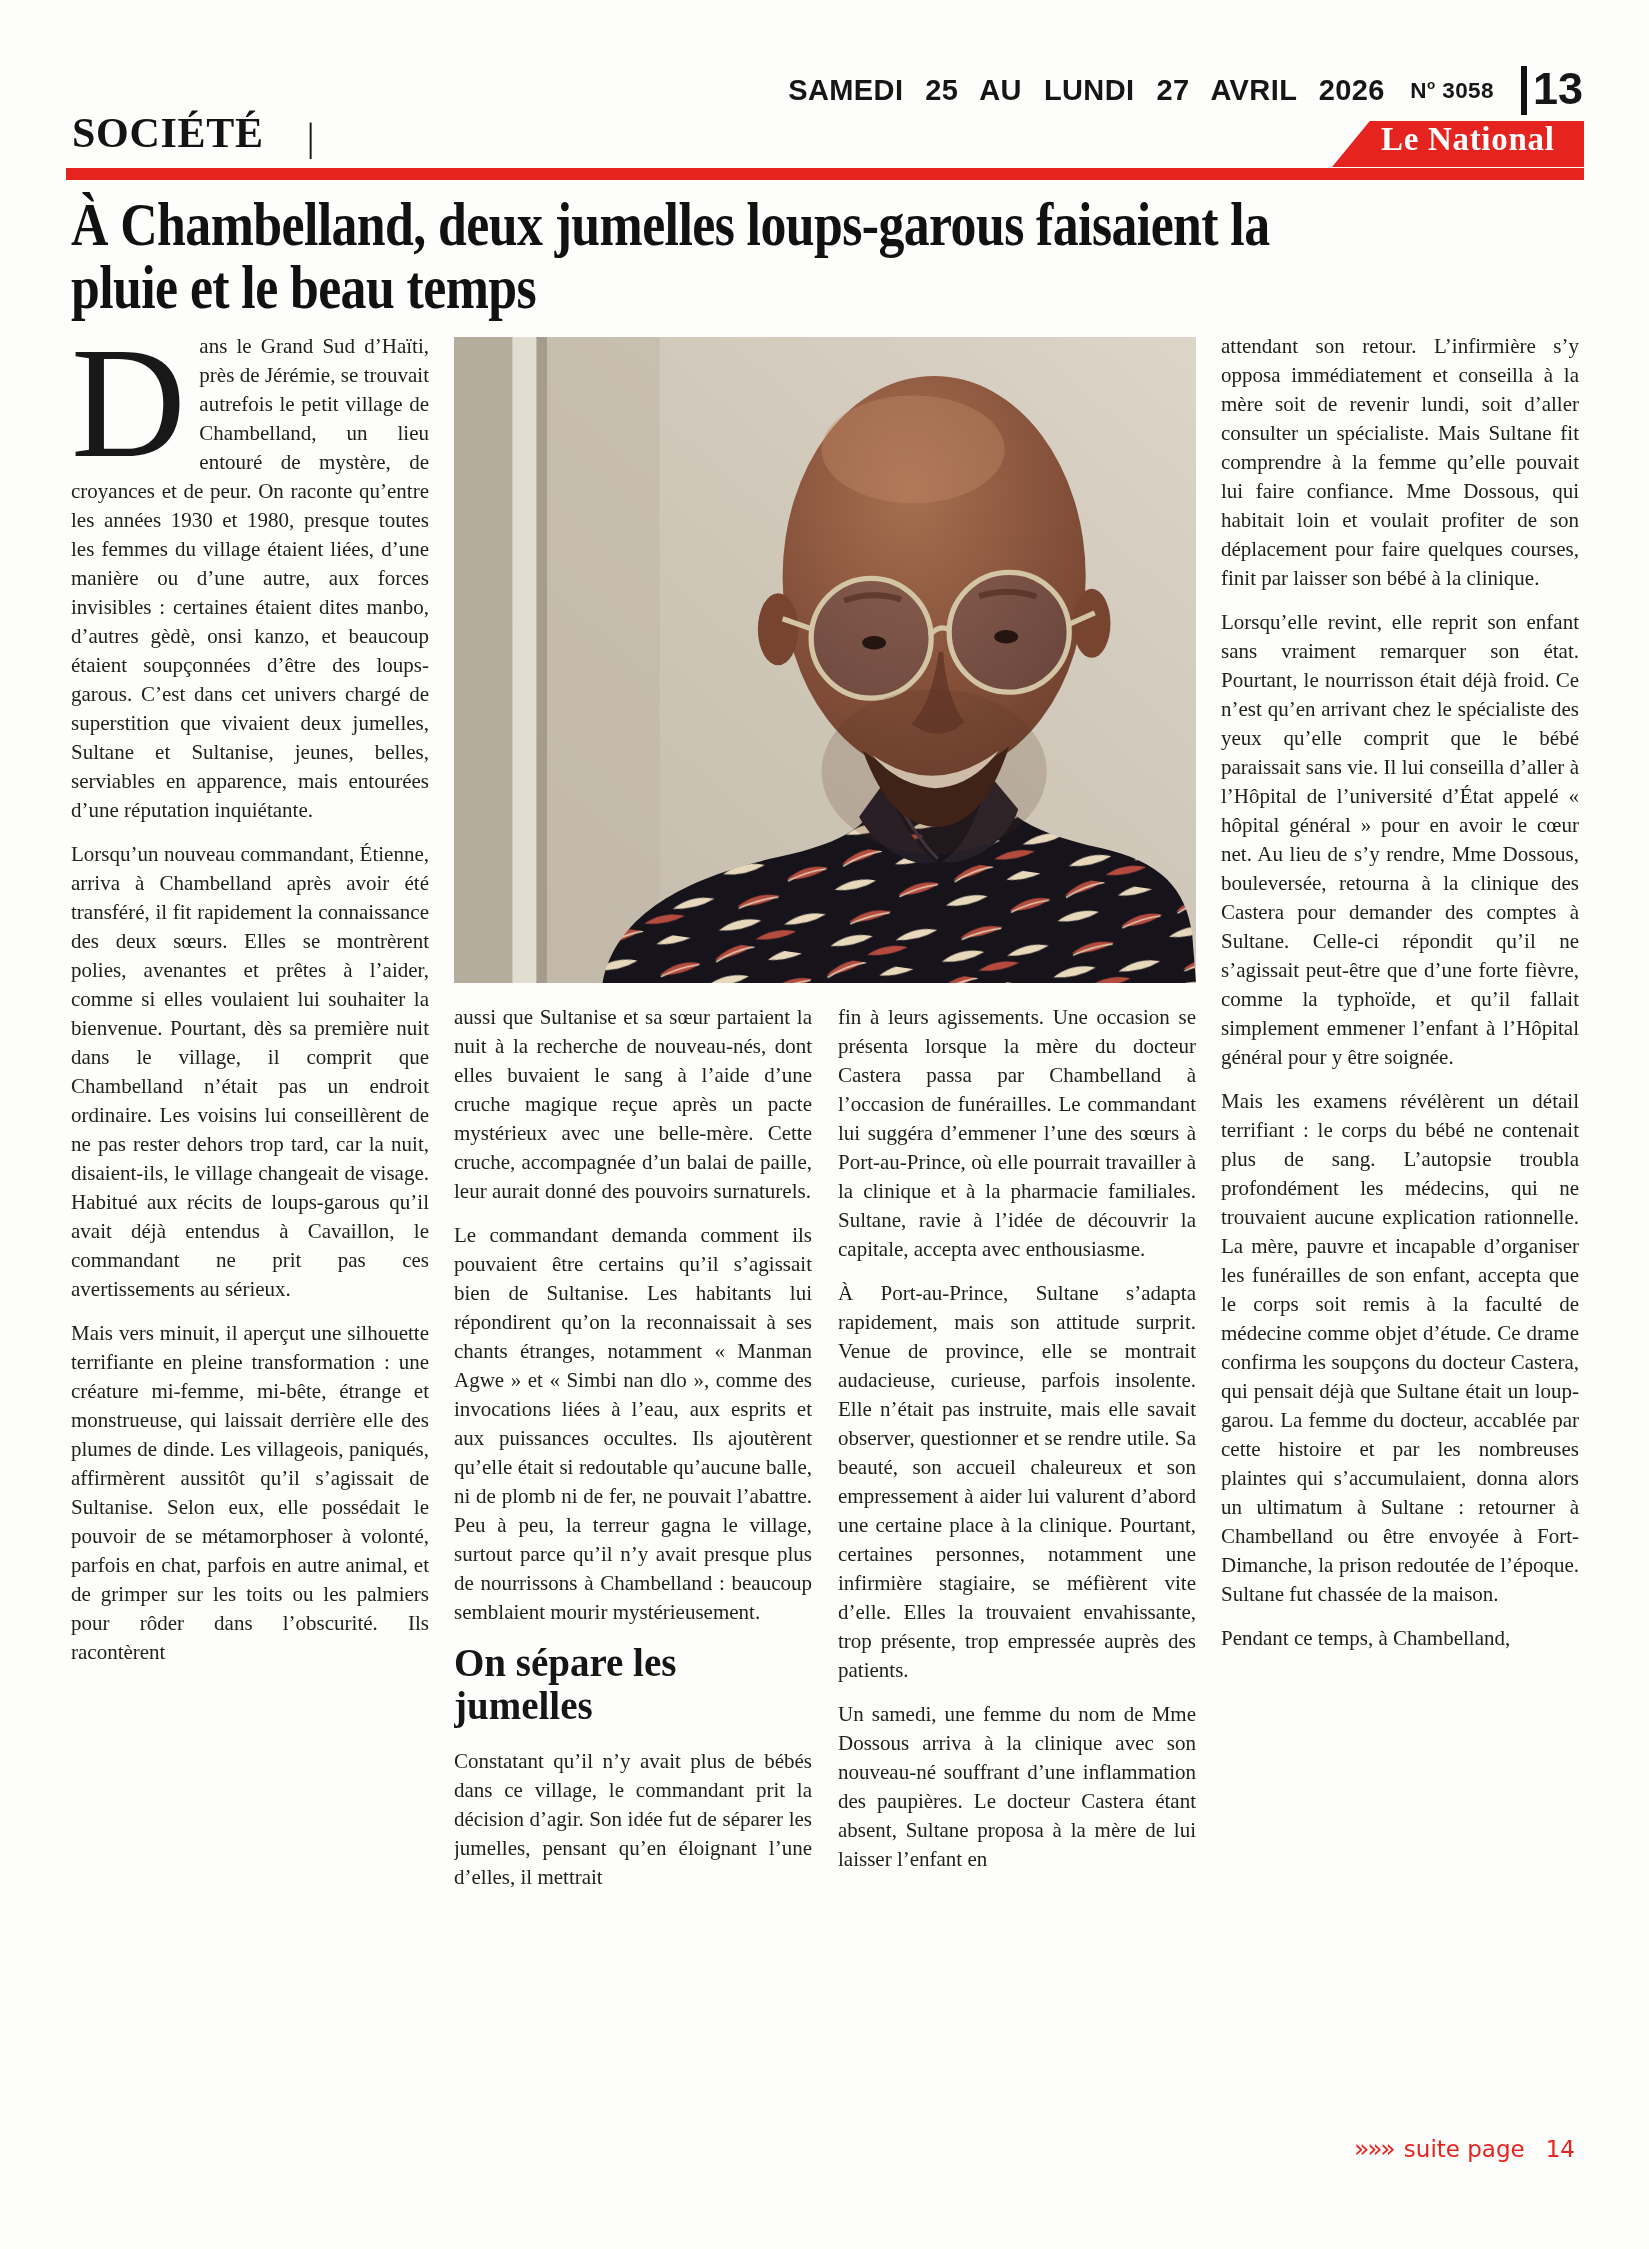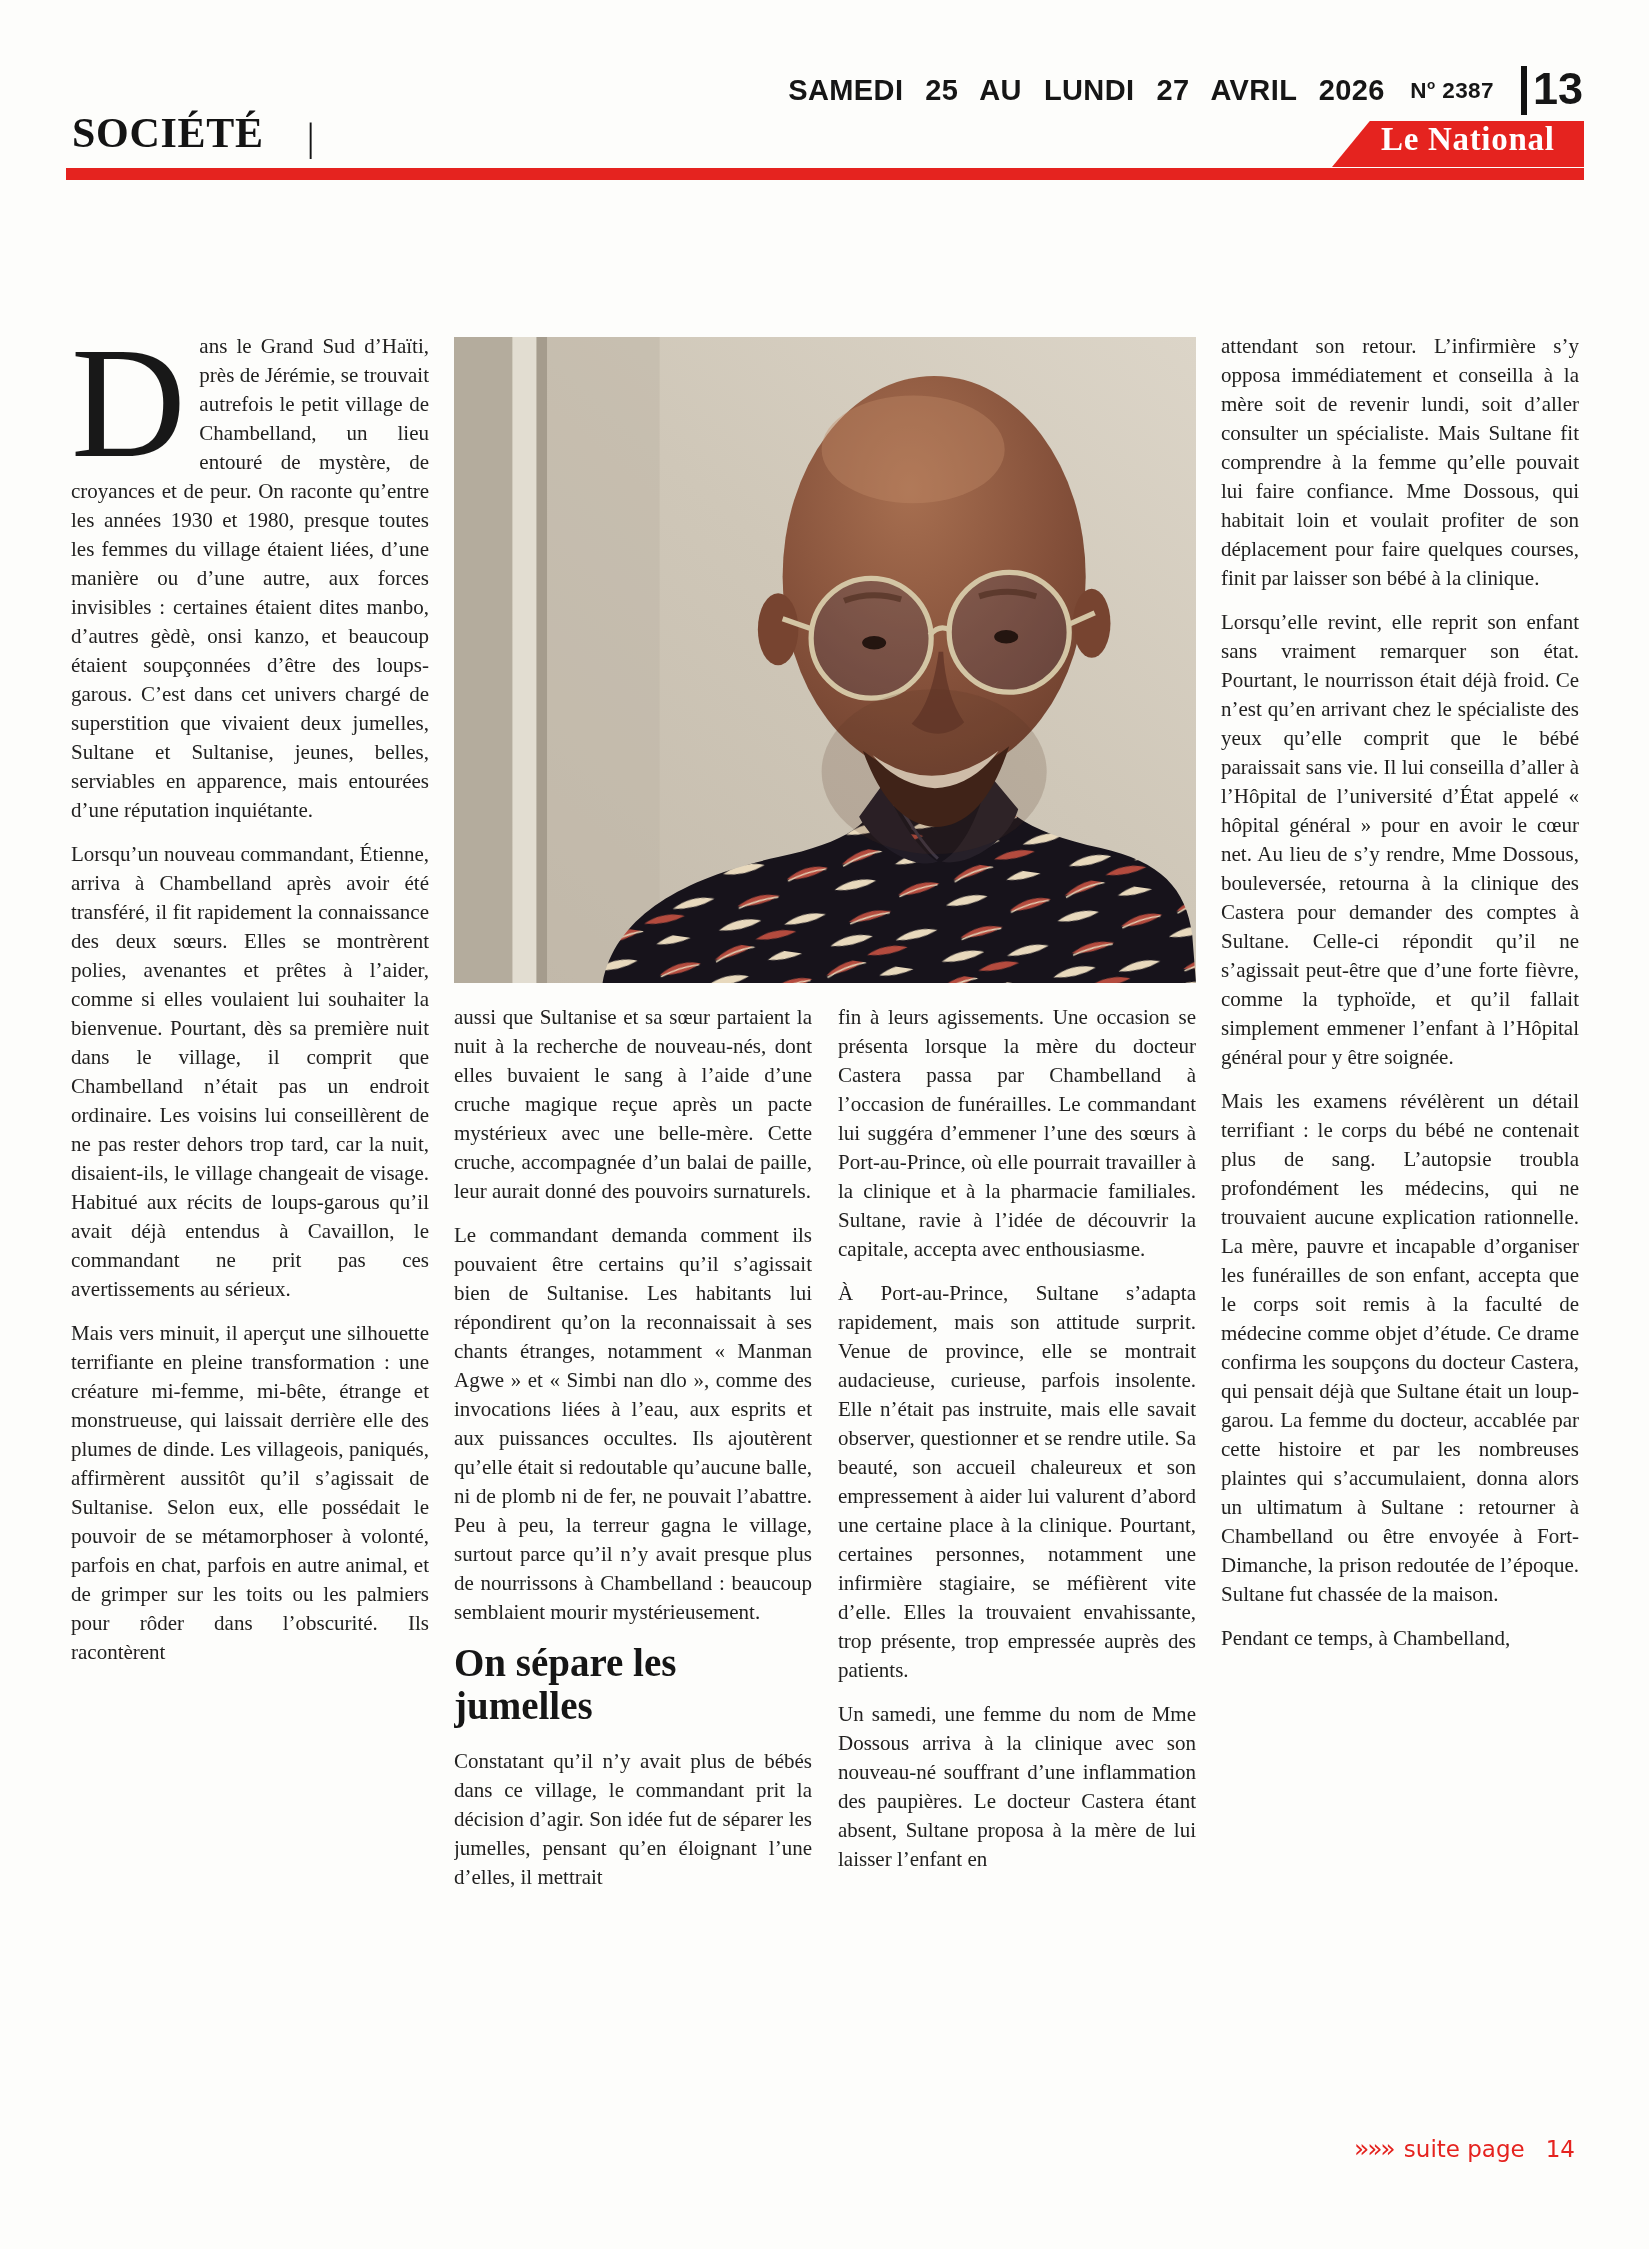--- a/index.html
+++ b/index.html
@@ -93,36 +93,40 @@
   .continuation .arrows{letter-spacing:-2.2px;margin-right:10.5px;font-size:25px;}
   .continuation .cont-page{margin-left:21px;}
 </style>
 </head>
 <body>
 
 <div class="page">
 
   <div class="edition-row">
     <span class="edition-date">SAMEDI 25 AU LUNDI 27 AVRIL 2026</span>
-    <span class="edition-issue"><span>N</span><sup>o</sup>&nbsp;<span>2387</span></span>
+    <span class="edition-issue"><span>N</span><sup>o</sup>&nbsp;<span>3058</span></span>
     <span class="pagenum-group">
       <span class="pagenum-bar"></span>
       <span class="pagenum">13</span>
     </span>
   </div>
 
   <div class="section-row">
     <span>SOCIÉTÉ</span>
     <span class="section-sep">|</span>
   </div>
   <div class="red-rule"></div>
   <div class="brand-badge">
     <span>Le National</span>
   </div>
 
+  <h1 class="headline" style="margin:0;">
+    <span class="hl-line">À Chambelland, deux jumelles loups-garous faisaient la</span>
+    <span class="hl-line">pluie et le beau temps</span>
+  </h1>
 
   <figure class="photo-wrap">
     <svg viewBox="0 0 989 862" preserveAspectRatio="none" role="img" aria-label="Portrait d’un homme chauve souriant, portant des lunettes rondes et une chemise noire à motifs de feuilles rouges et crème">
       <defs>
         <linearGradient id="wallGrad" x1="0" y1="1" x2="1" y2="0">
           <stop offset="0" stop-color="#c3baab"></stop>
           <stop offset="0.55" stop-color="#cfc7b8"></stop>
           <stop offset="1" stop-color="#dcd5c8"></stop>
         </linearGradient>
         <radialGradient id="headGrad" cx="0.42" cy="0.28" r="1">

